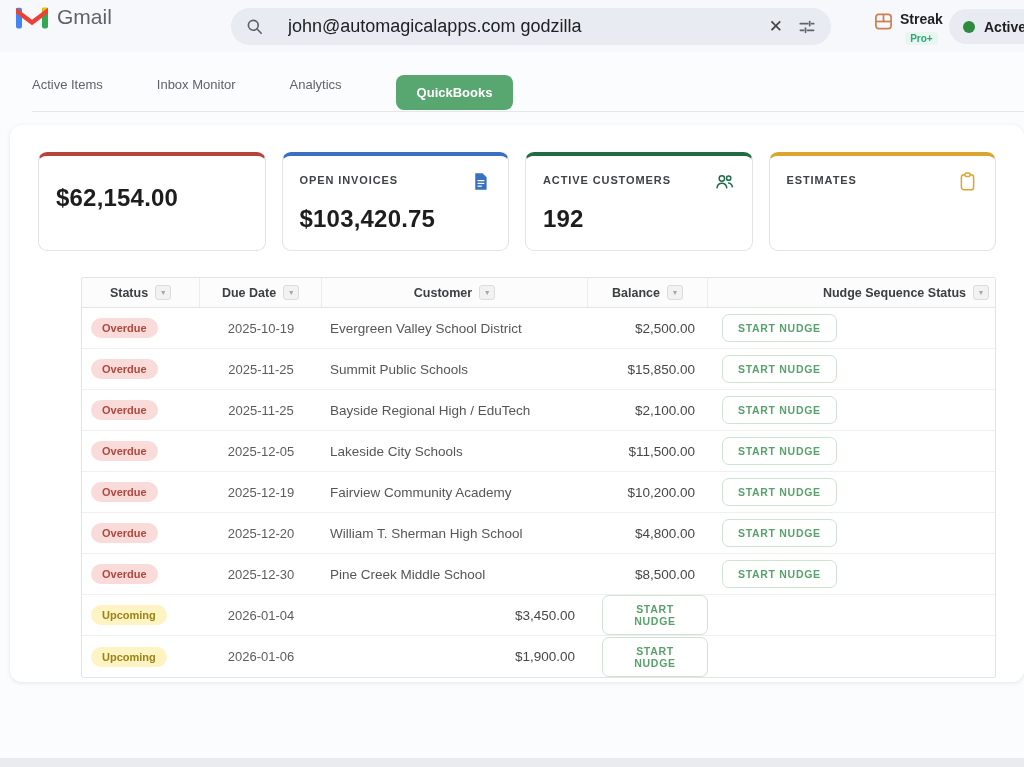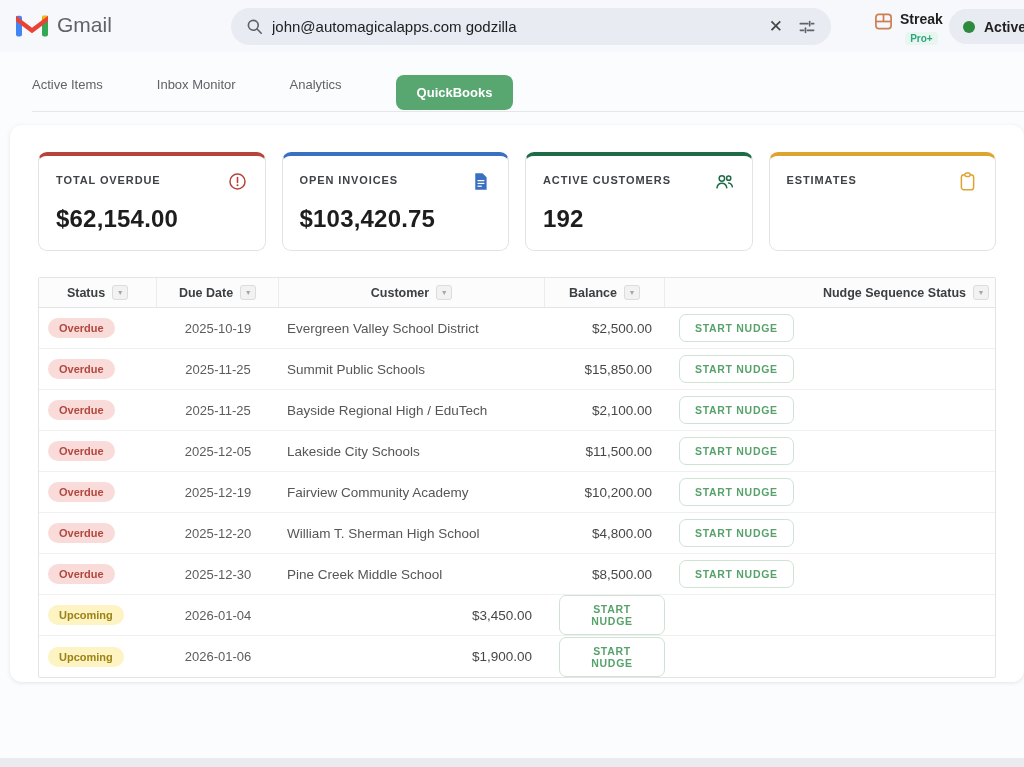--- a/index.html
+++ b/index.html
@@ -6,31 +6,31 @@
   html,body { width:1024px; height:767px; overflow:hidden; }
   body {
     font-family:"Liberation Sans", sans-serif;
     background:#e9ebee;
     color:#202124;
   }
   .page { width:1024px; height:758px; background:#fbfcfd; overflow:hidden; position:relative; }
 
   
   .topbar { height:52px; background:#f6f8fc; position:relative; }
-  .brand { position:absolute; left:16px; top:12px; display:flex; align-items:center; gap:9px; }
+  .brand { position:absolute; left:16px; top:4px; display:flex; align-items:center; gap:9px; }
   .brand svg { width:32px; height:25px; }
   .brand-name { font-size:21px; color:#5f6368; }
   .search-bar {
     position:absolute; left:231px; top:8px; width:600px; height:37px;
     background:#e8ebf1; border-radius:19px; display:flex; align-items:center; padding:0 14px;
   }
   .search-icon { width:19px; height:19px; flex:0 0 auto; }
   .search-input {
     flex:1; border:none; background:transparent; outline:none;
-    font-family:"Liberation Sans", sans-serif; font-size:15px; color:#202124; margin-left:8px;
+    font-family:"Liberation Sans", sans-serif; font-size:18px; color:#202124; margin-left:24px;
   }
   .clear-icon { font-size:17px; color:#444; padding:0 10px; cursor:pointer; }
   .tune-icon { width:20px; height:20px; margin-left:4px; cursor:pointer; }
   .streak { position:absolute; left:874px; top:10px; display:flex; align-items:flex-start; gap:7px;text-align:center; }
   .streak-icon { width:19px; height:19px; margin-top:2px; }
   .streak-name { font-size:14px; font-weight:bold; color:#1f1f1f; line-height:16px; }
   .streak-plan { font-size:10px; font-weight:bold; color:var(--pro-teal); background:#e7f6ef; border-radius:4px; padding:1px 5px; display:inline-block; margin-top:2px; }
   .active-pill {
     position:absolute; left:949px; top:9px; width:110px; height:35px;
     background:#e8ebf1; border-radius:18px; display:flex; align-items:center; padding:0 14px; gap:9px;
@@ -67,21 +67,21 @@
   .card {
     flex:1; background:#fff; border:1px solid #e3e3e3; border-top:4px solid #999;
     border-radius:9px; padding:15px 17px 17px 17px; min-height:95px;
   }
   .card-top { display:flex; justify-content:space-between; align-items:flex-start; }
   .card-label { font-size:11px; font-weight:bold; letter-spacing:.9px; color:#3f4246; padding-top:3px; }
   .card-icon { width:21px; height:21px; }
   .card-value { font-size:24px; font-weight:600; color:#1d1d1d; margin-top:13px; letter-spacing:.2px; }
 
   
-  .table { margin-top:26px; border:1px solid #e4e4e4; border-radius:2px; }
+  .table { margin-top:26px; border:1px solid #e4e4e4; border-radius:2px;margin-left:43px; }
   .tr { display:grid; grid-template-columns:118px 122px 266px 120px 1fr; align-items:center; }
   .thead { background:#fcfcfc; border-bottom:1px solid #e4e4e4; }
   .th {
     font-size:12.5px; font-weight:bold; color:#3c4043; text-align:center;
     padding:7px 6px; border-right:1px solid #ececec; display:flex; align-items:center; justify-content:center; gap:7px;
   }
   .th:last-child { border-right:none;justify-content:flex-end; }
   .filter-btn {
     width:16px; height:15px; background:#f2f2f2; border:1px solid #dcdcdc; border-radius:3px;
     font-size:7px; color:#a7a7a7; display:inline-flex; align-items:center; justify-content:center; cursor:pointer;
@@ -158,28 +158,20 @@
   <div class="tab-bar">
       <div class="tab">Active Items</div>
       <div class="tab">Inbox Monitor</div>
       <div class="tab">Analytics</div>
       <div class="tab active">QuickBooks</div>
     </div>
 
   <div class="panel">
     <div class="cards">
         <div class="card" style="border-top-color: rgb(181, 69, 58);">
-          <div class="card-top">
-            <span class="card-label">TOTAL OVERDUE</span>
-            <svg class="card-icon" viewBox="0 0 24 24" style="color:#b5453a">
-              <circle cx="12" cy="12" r="8.6" fill="none" stroke="currentColor" stroke-width="1.7"></circle>
-              <line x1="12" y1="7.4" x2="12" y2="13" stroke="currentColor" stroke-width="1.8" stroke-linecap="round"></line>
-              <circle cx="12" cy="16.3" r="1.15" fill="currentColor"></circle>
-            </svg>
-          </div>
           <div class="card-value">$62,154.00</div>
         </div>
         <div class="card" style="border-top-color: rgb(58, 112, 194);">
           <div class="card-top">
             <span class="card-label">OPEN INVOICES</span>
             <svg class="card-icon" viewBox="0 0 24 24" style="color:#3a70c2">
               <path d="M6 2.5 h8.3 L19 7.2 V21.5 H6 Z" fill="currentColor"></path>
               <line x1="8.6" y1="11" x2="16.4" y2="11" stroke="#fff" stroke-width="1.4"></line>
               <line x1="8.6" y1="14.2" x2="16.4" y2="14.2" stroke="#fff" stroke-width="1.4"></line>
               <line x1="8.6" y1="17.4" x2="13.5" y2="17.4" stroke="#fff" stroke-width="1.4"></line>

